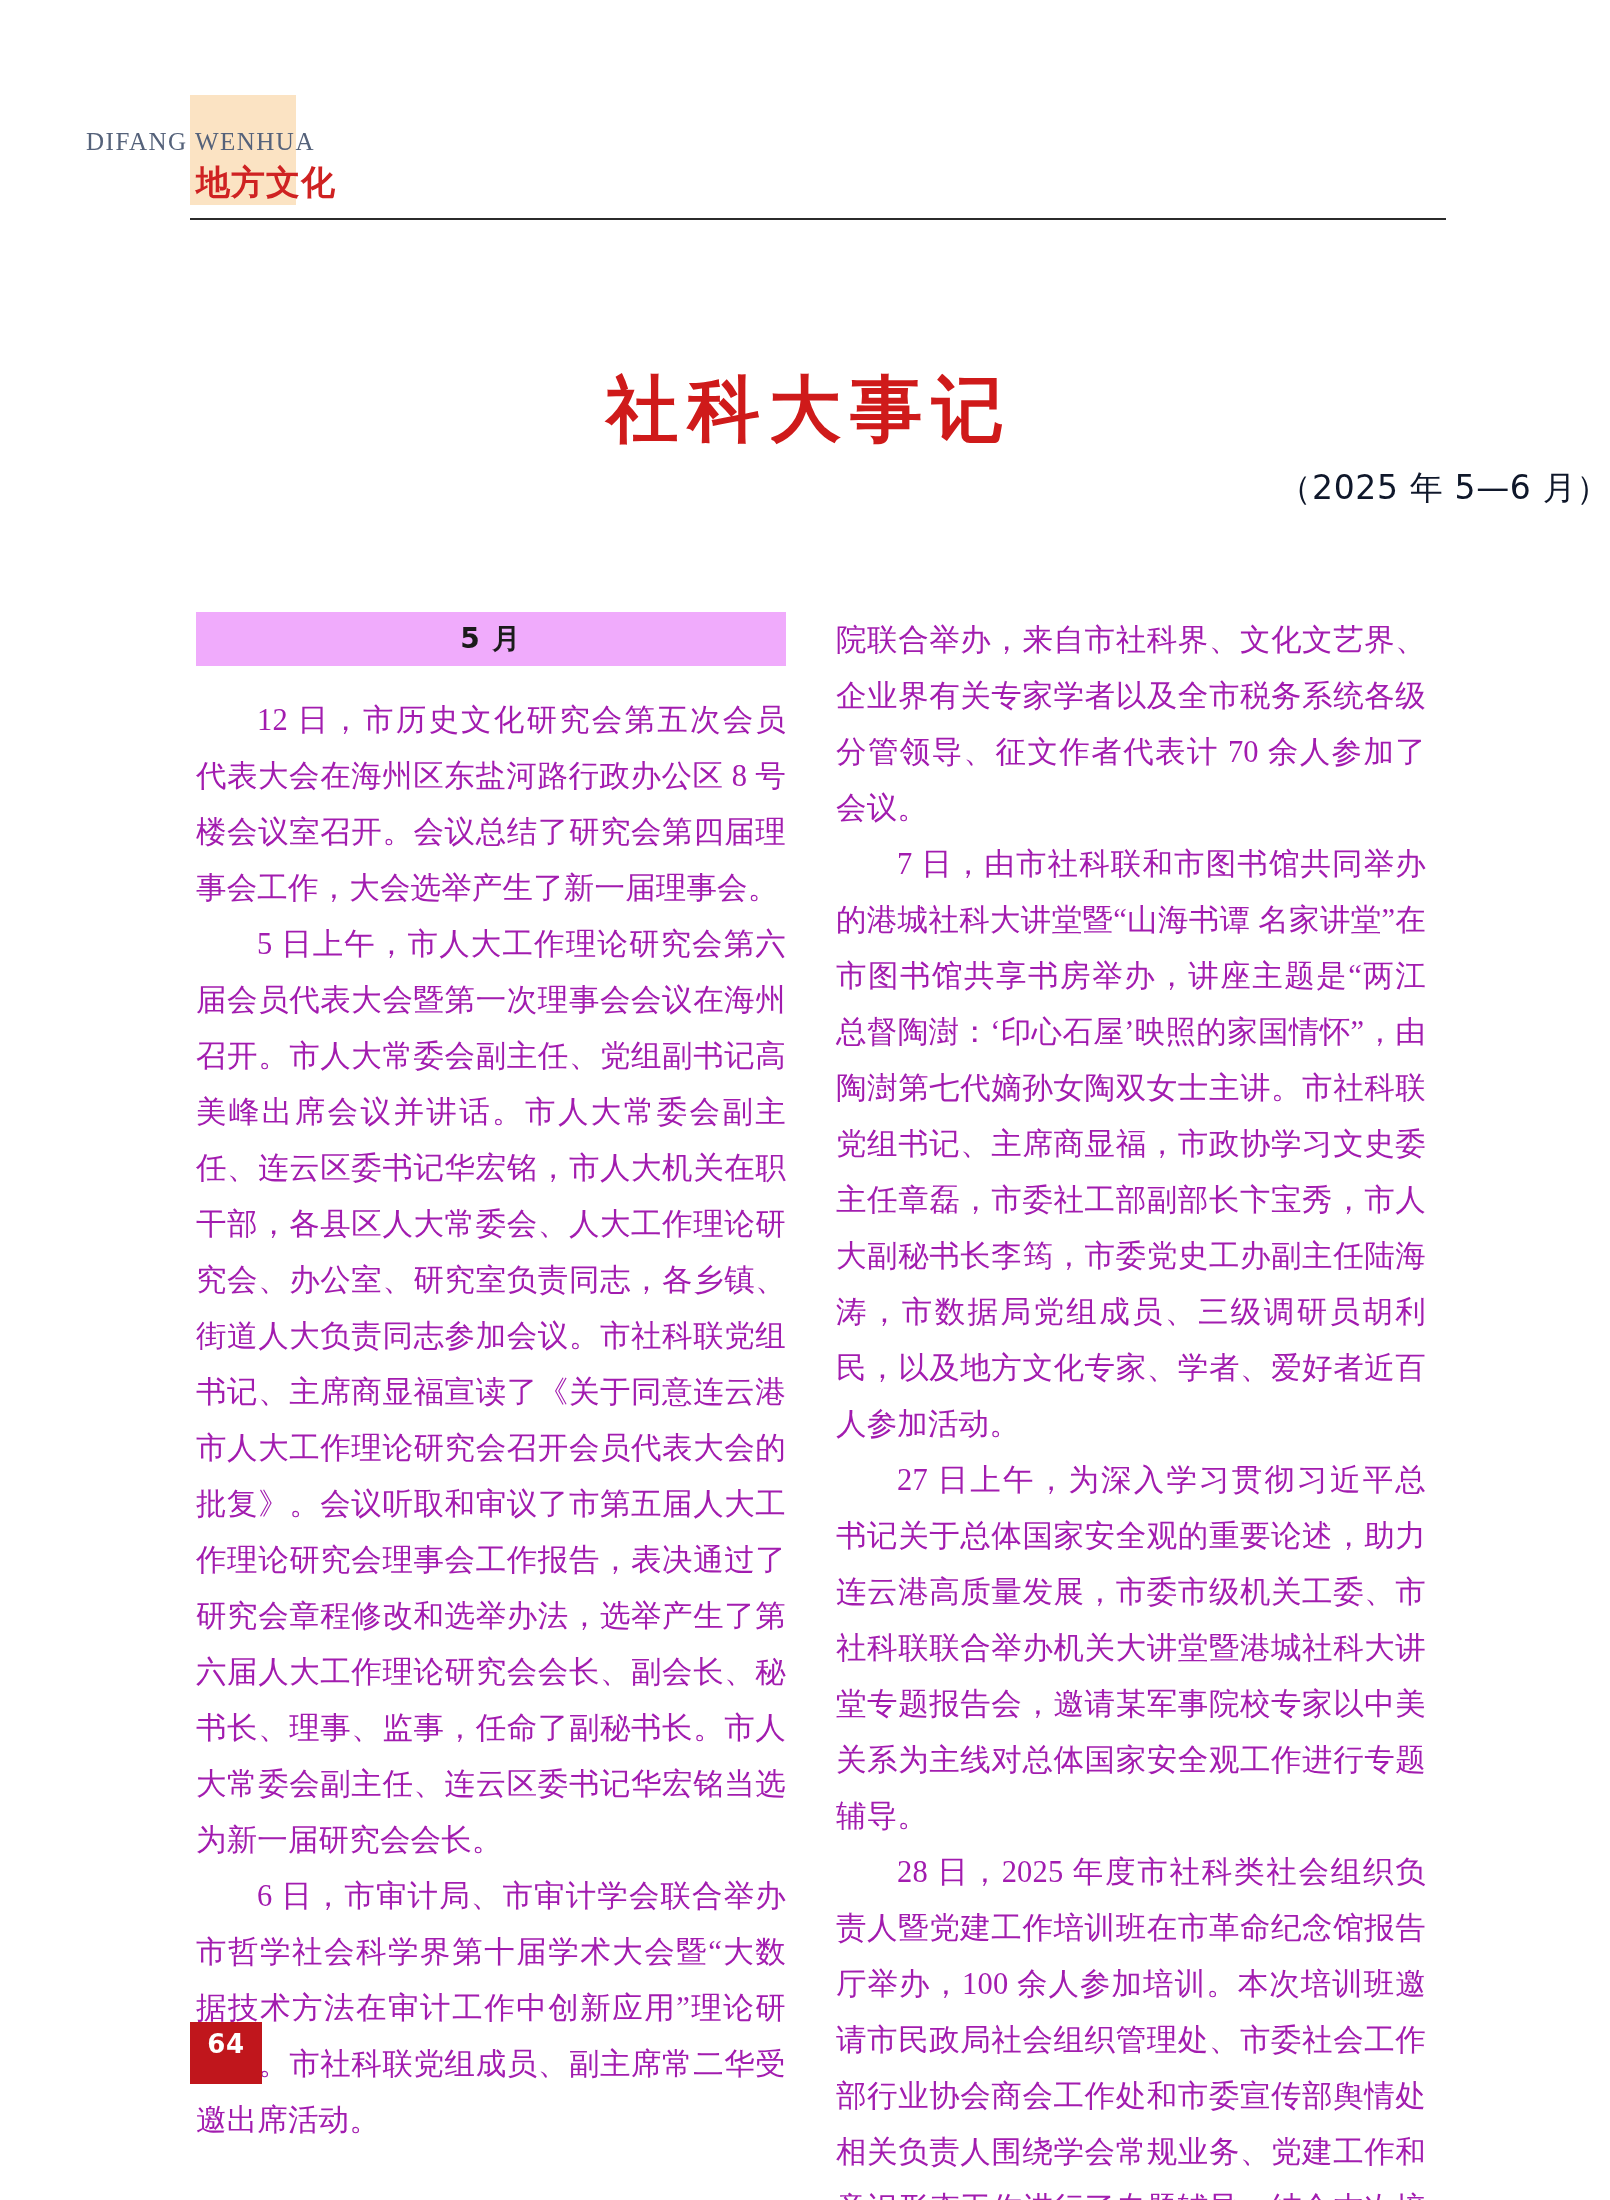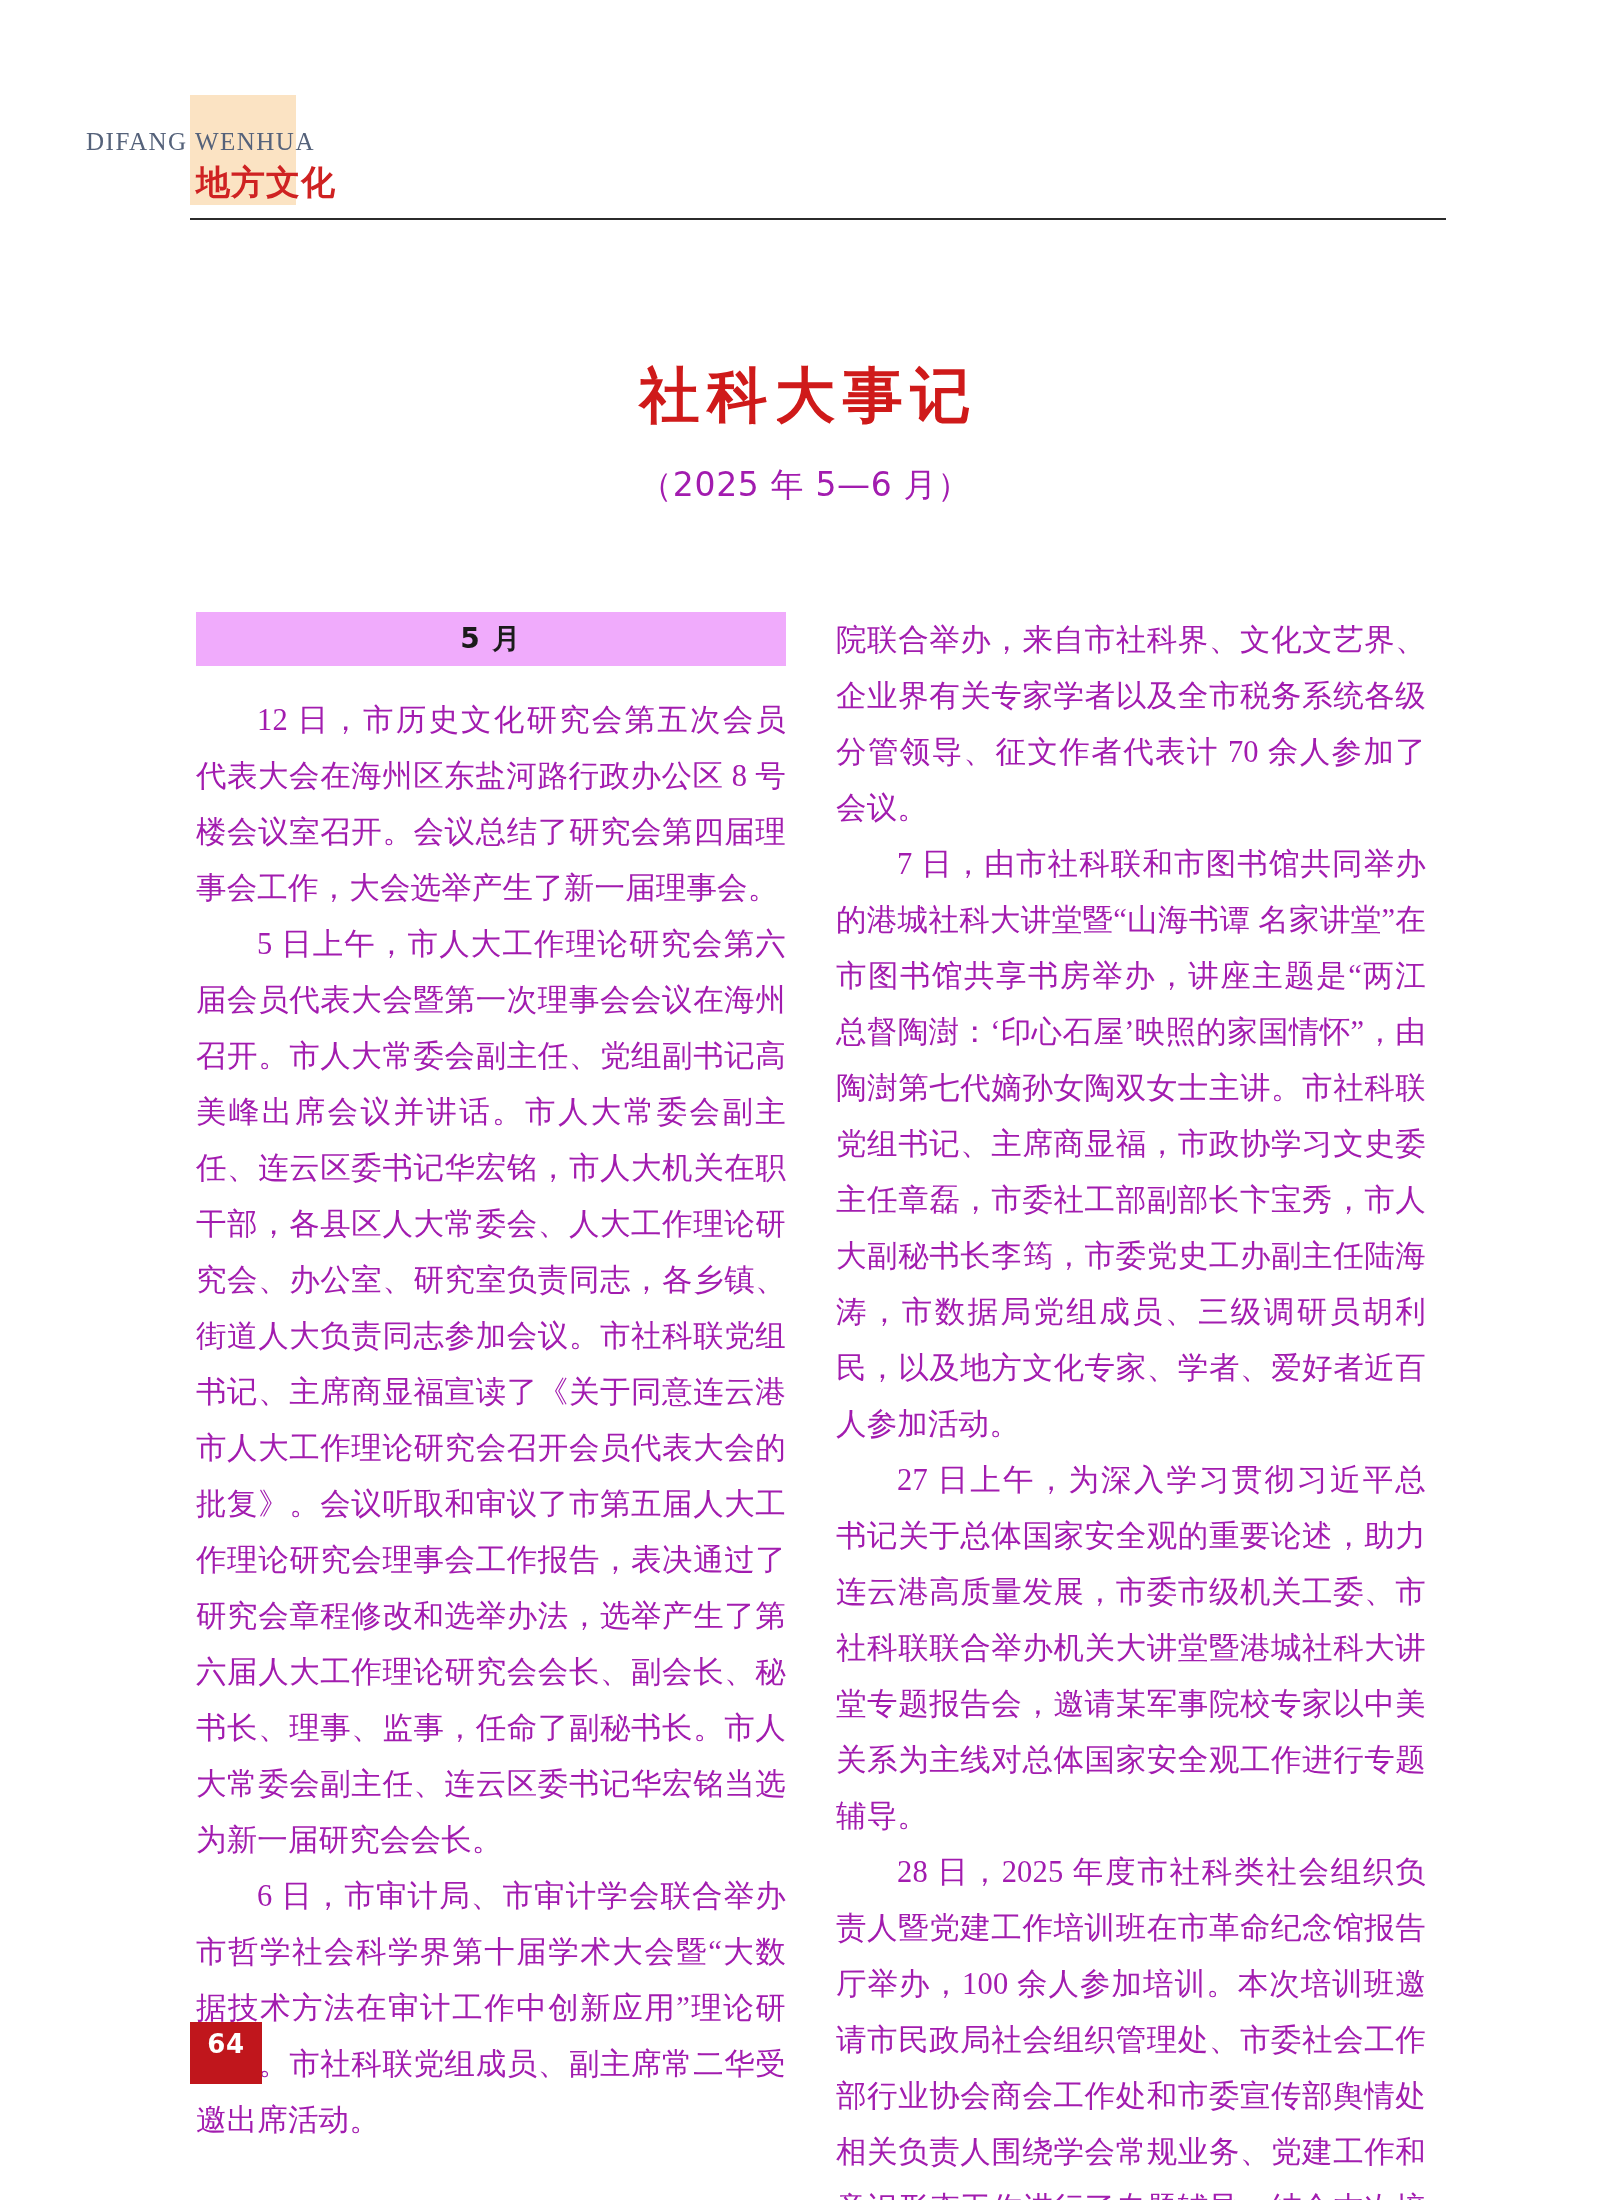--- a/index.html
+++ b/index.html
@@ -65,34 +65,35 @@
   
   .title-block {
     position: absolute;
     left: 0;
     top: 355px;
     width: 1610px;
     text-align: center;
   }
   .doc-title {
     font-family: "Liberation Serif", "DejaVu Serif", serif;
-    font-size: 60px;
+    font-size: 72px;
     font-weight: 700;
     color: #cf1a1a;
     letter-spacing: 0.13em;
     line-height: 1.1;
-    margin: 8px;
+    margin: 16px;
     padding-left: 0.13em;
   }
   .doc-subtitle {
-    margin-top: 34px;
+    margin-top: 16px;
     font-family: "DejaVu Sans", "Liberation Sans", sans-serif;
     font-size: 33px;
-    color: #a21caf;
+    color: #0f172a;
     letter-spacing: 0.02em;
+    text-align: right;
   }
 
   
   .columns {
     position: absolute;
     left: 0;
     top: 612px;
     width: 1610px;
   }
   .col {

